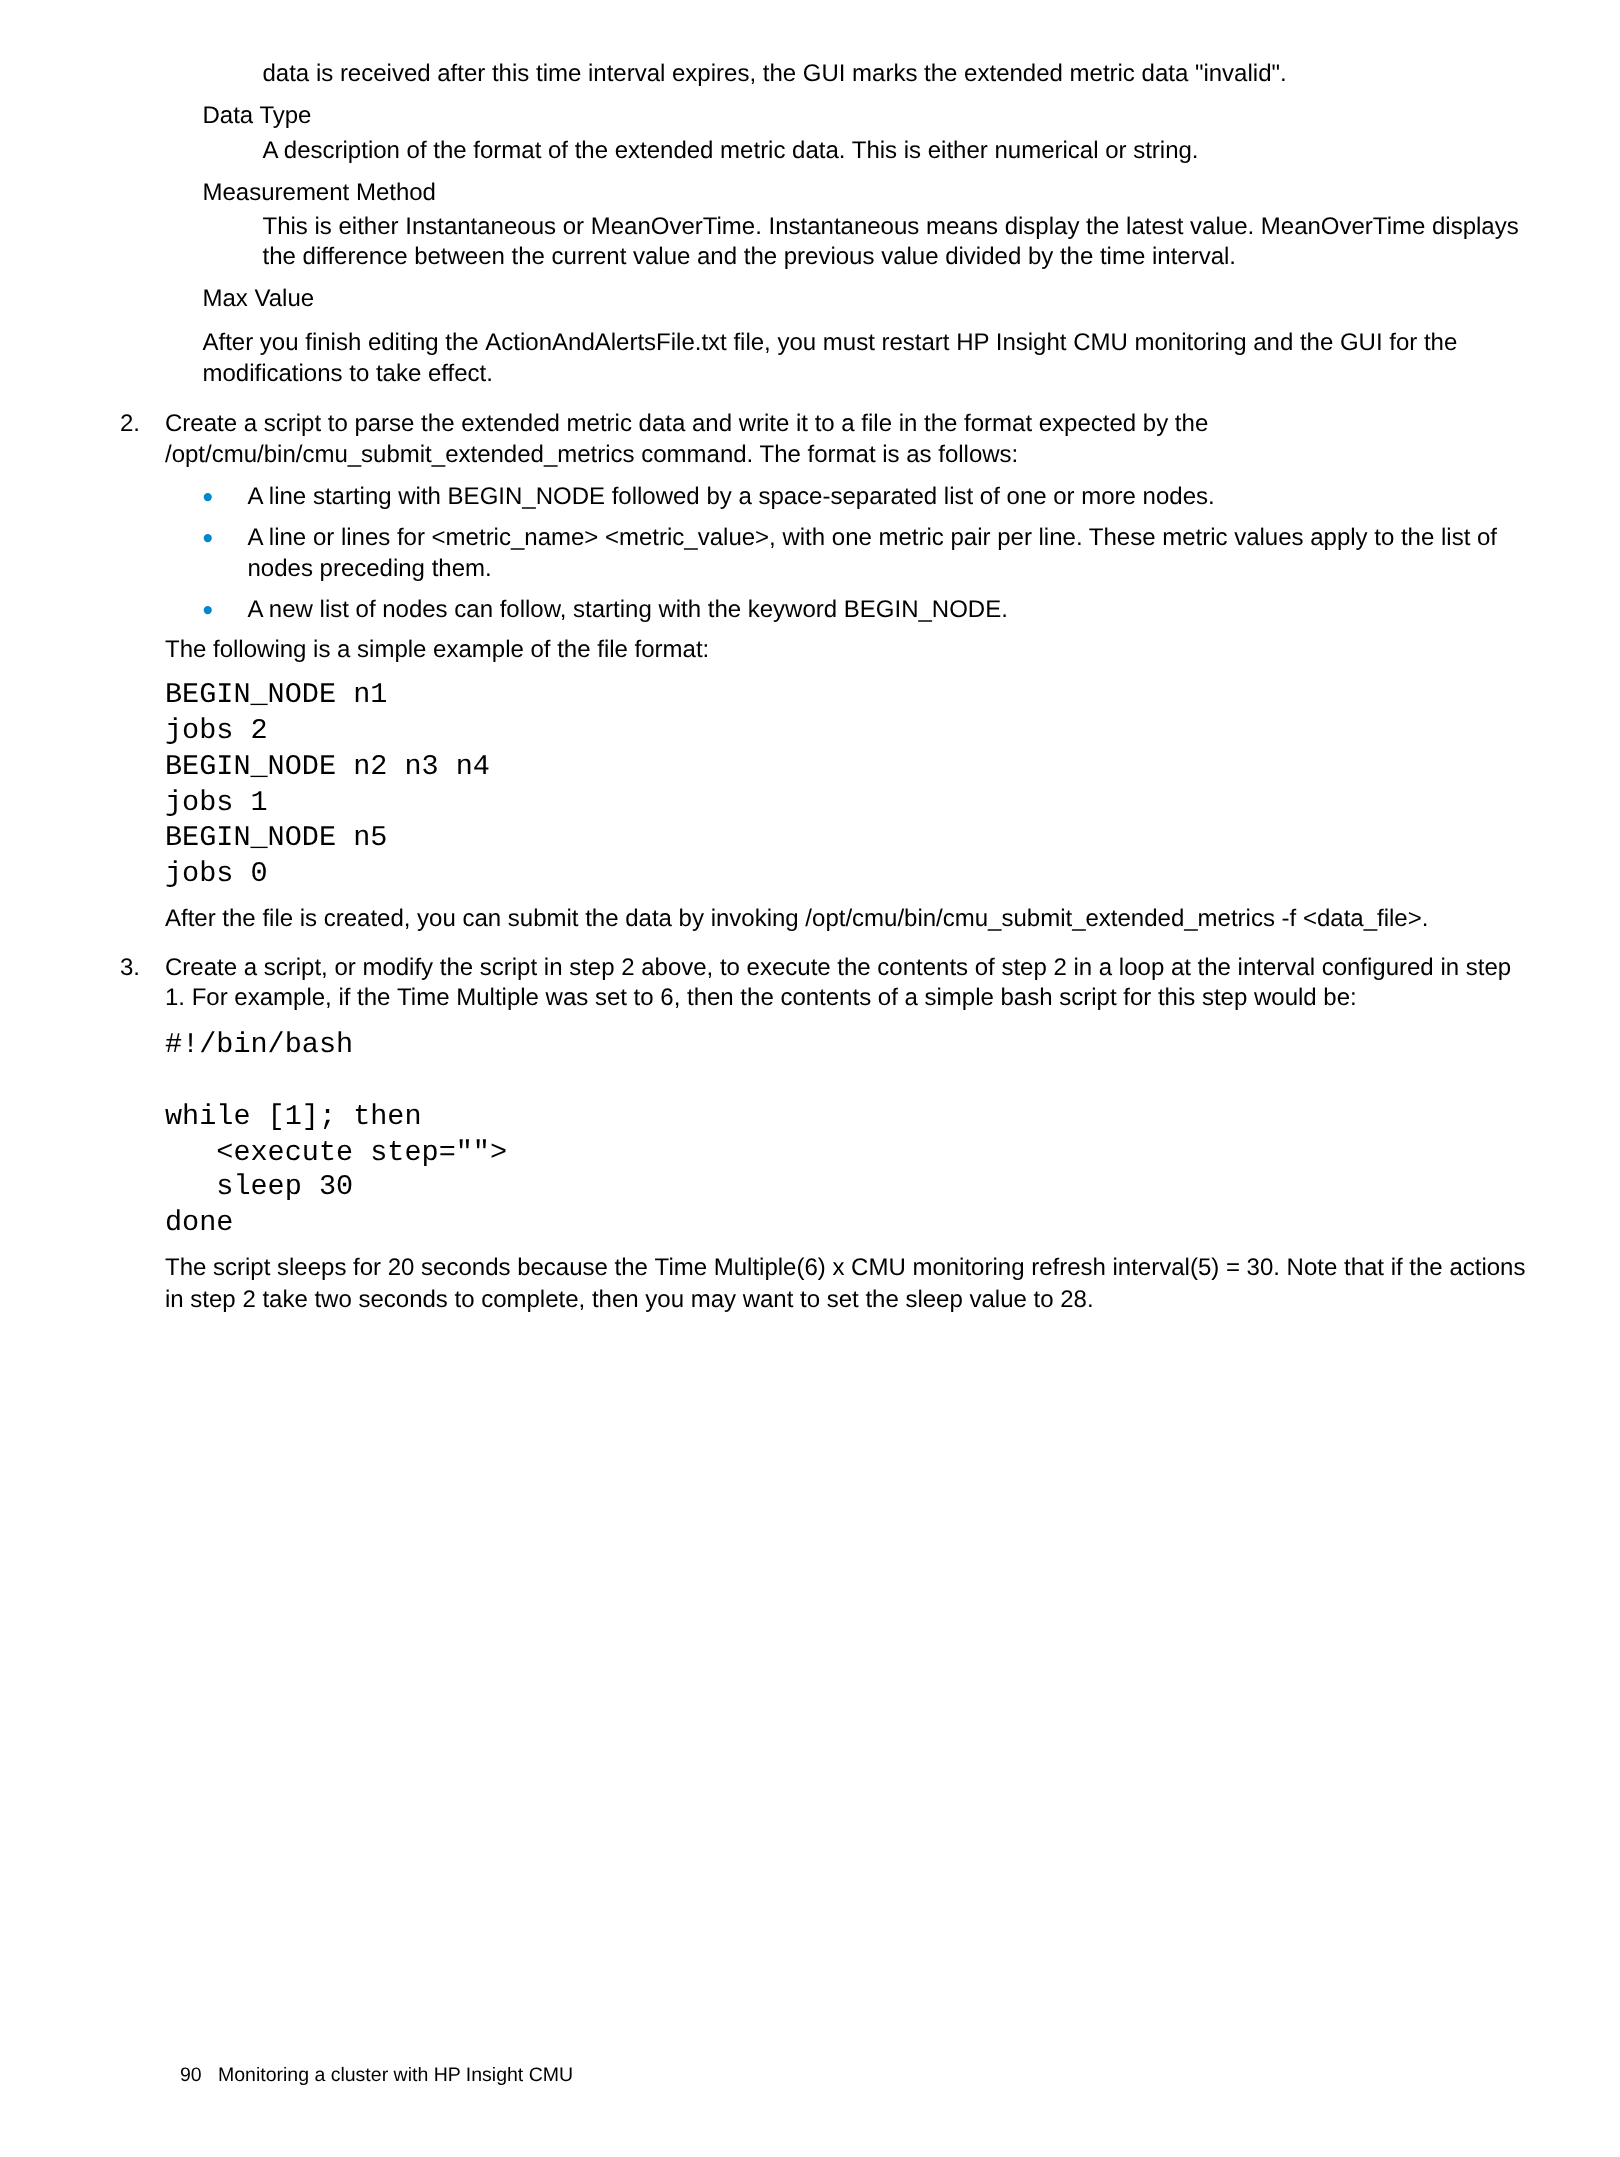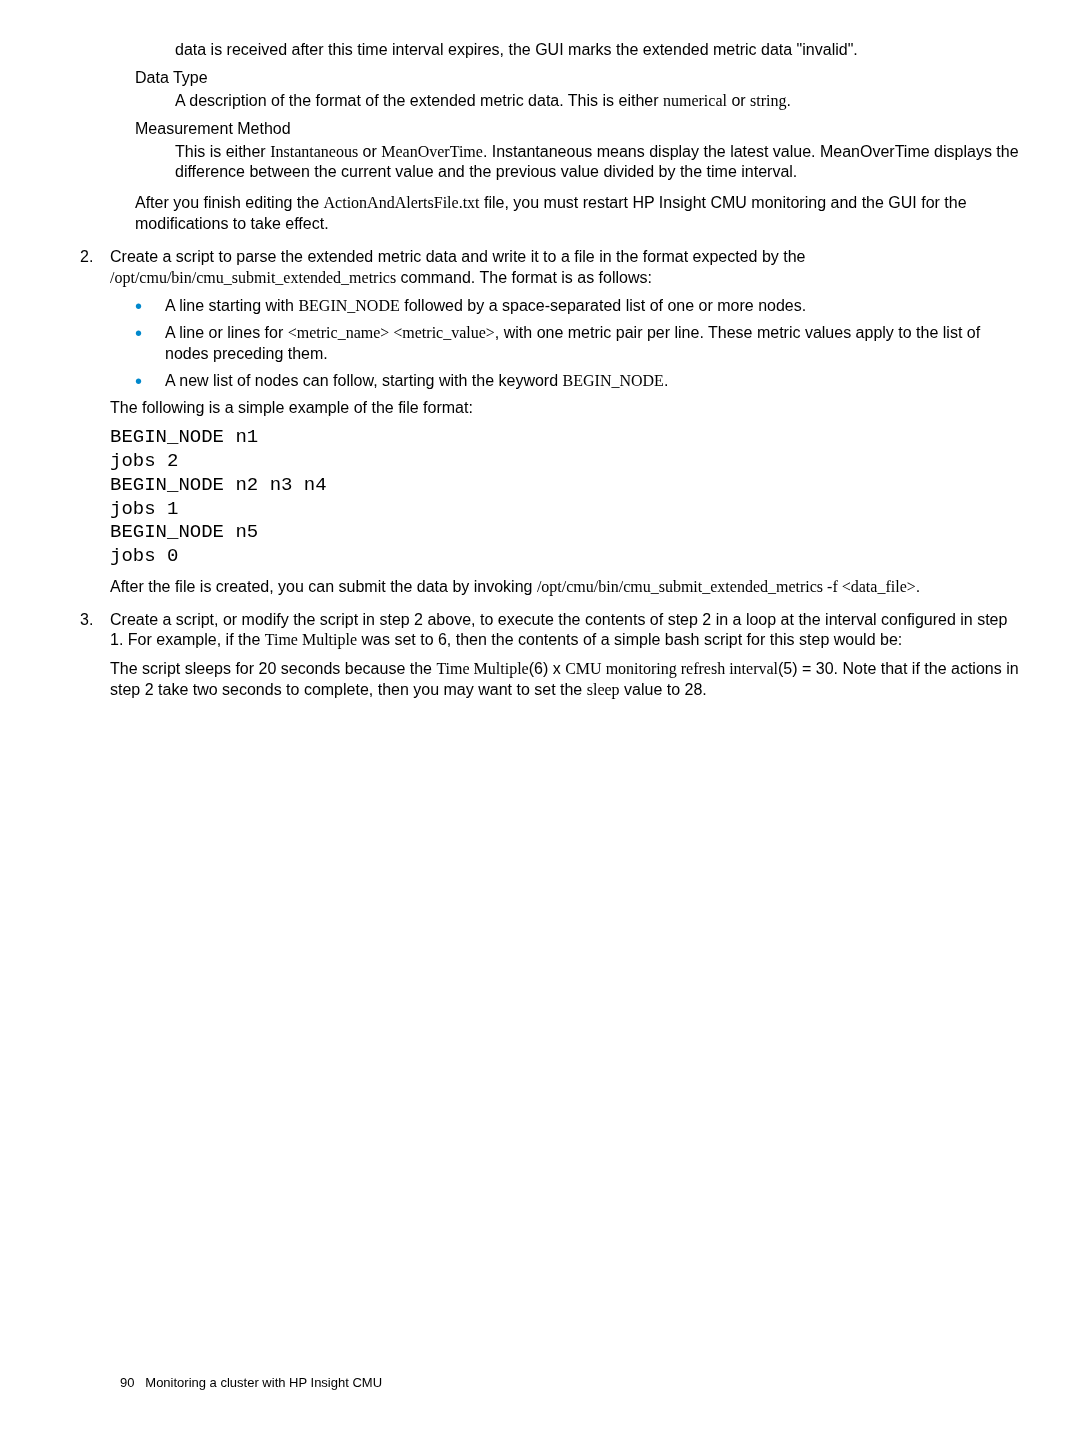--- a/index.html
+++ b/index.html
@@ -66,21 +66,21 @@
       width: 30px;
       flex-shrink: 0;
       color: #0088cc;
       font-size: 20px;
       line-height: 1;
     }
     .bullet-body {
       flex: 1;
     }
     code, .mono {
-      font-family: Liberation Serif, serif;
+      font-family: Liberation Sans, sans-serif;
     }
     pre.codeblock {
       font-family: Liberation Mono, monospace;
       margin-left: 50px;
       margin-top: 8px;
       margin-bottom: 8px;
       font-size: 19px;
       line-height: 1.25;
       white-space: pre;
     }
@@ -105,20 +105,21 @@
   <div class="term">Data Type</div>
   <div class="defn">
     <span>A description of the format of the extended metric data. This is either </span><code class="mono">numerical</code><span> or </span><code class="mono">string</code><span>.</span>
   </div>
 
   <div class="term">Measurement Method</div>
   <div class="defn">
     <span>This is either </span><code class="mono">Instantaneous</code><span> or </span><code class="mono">MeanOverTime</code><span>. Instantaneous means display the latest value. MeanOverTime displays the difference between the current value and the previous value divided by the time interval.</span>
   </div>
 
+  <div class="term">Max Value</div>
 
 
 
   <div class="para-after-terms">
     <span>After you finish editing the </span><code class="mono">ActionAndAlertsFile.txt</code><span> file, you must restart HP Insight CMU monitoring and the GUI for the modifications to take effect.</span>
   </div>
 
   <div class="step">
     <div class="step-num">2.</div>
     <div class="step-body">
@@ -160,20 +161,26 @@
     <span>After the file is created, you can submit the data by invoking </span><code class="mono">/opt/cmu/bin/cmu_submit_extended_metrics -f &lt;data_file&gt;</code><span>.</span>
   </div>
 
   <div class="step">
     <div class="step-num">3.</div>
     <div class="step-body">
       <span>Create a script, or modify the script in step 2 above, to execute the contents of step 2 in a loop at the interval configured in step 1. For example, if the </span><code class="mono">Time Multiple</code><span> was set to 6, then the contents of a simple bash script for this step would be:</span>
     </div>
   </div>
 
+  <pre class="codeblock">#!/bin/bash
+
+while [1]; then
+   &lt;execute step=""&gt;
+   sleep 30
+done</pre>
 
   <div class="step-cont">
     <span>The script sleeps for 20 seconds because the </span><code class="mono">Time Multiple</code><span>(6) x </span><code class="mono">CMU monitoring refresh interval</code><span>(5) = 30. Note that if the actions in step 2 take two seconds to complete, then you may want to set the </span><code class="mono">sleep</code><span> value to 28.</span>
   </div>
 
   <div class="footer">
     <span>90</span>&nbsp;&nbsp;&nbsp;<span>Monitoring a cluster with HP Insight CMU</span>
   </div>
 
 </div>

